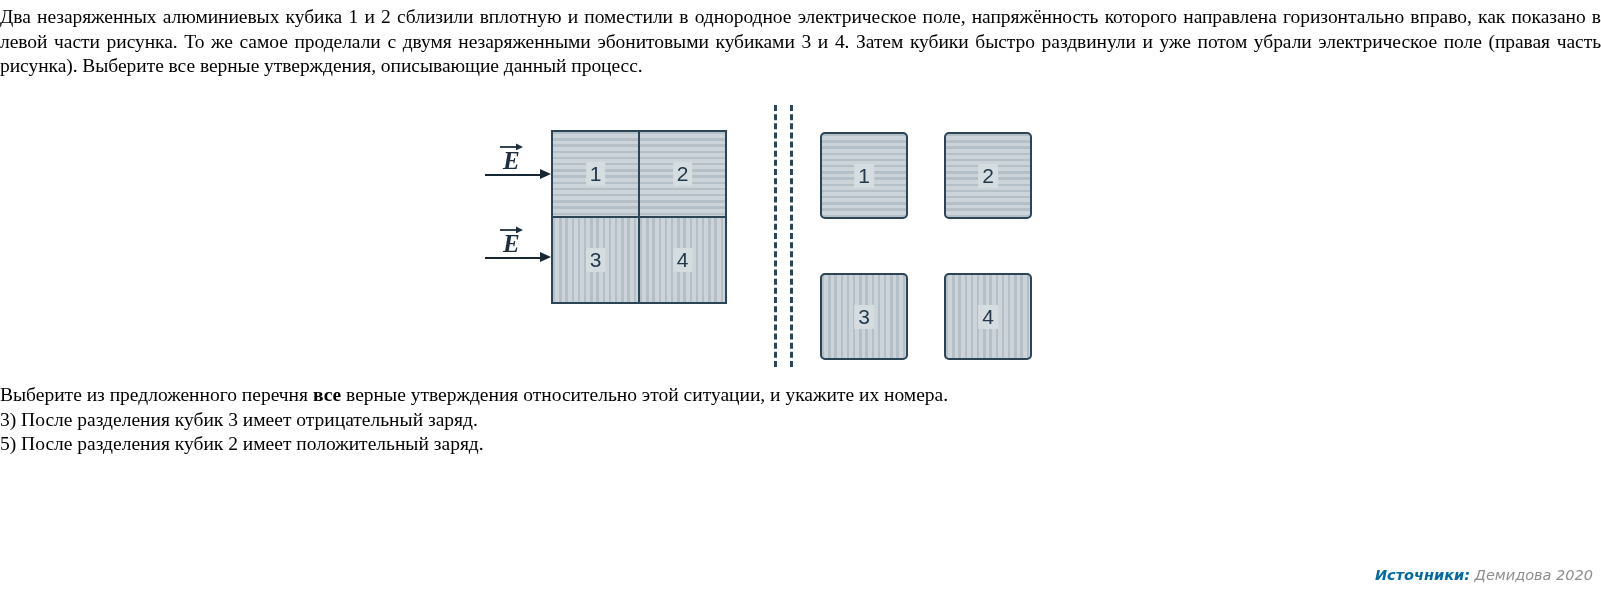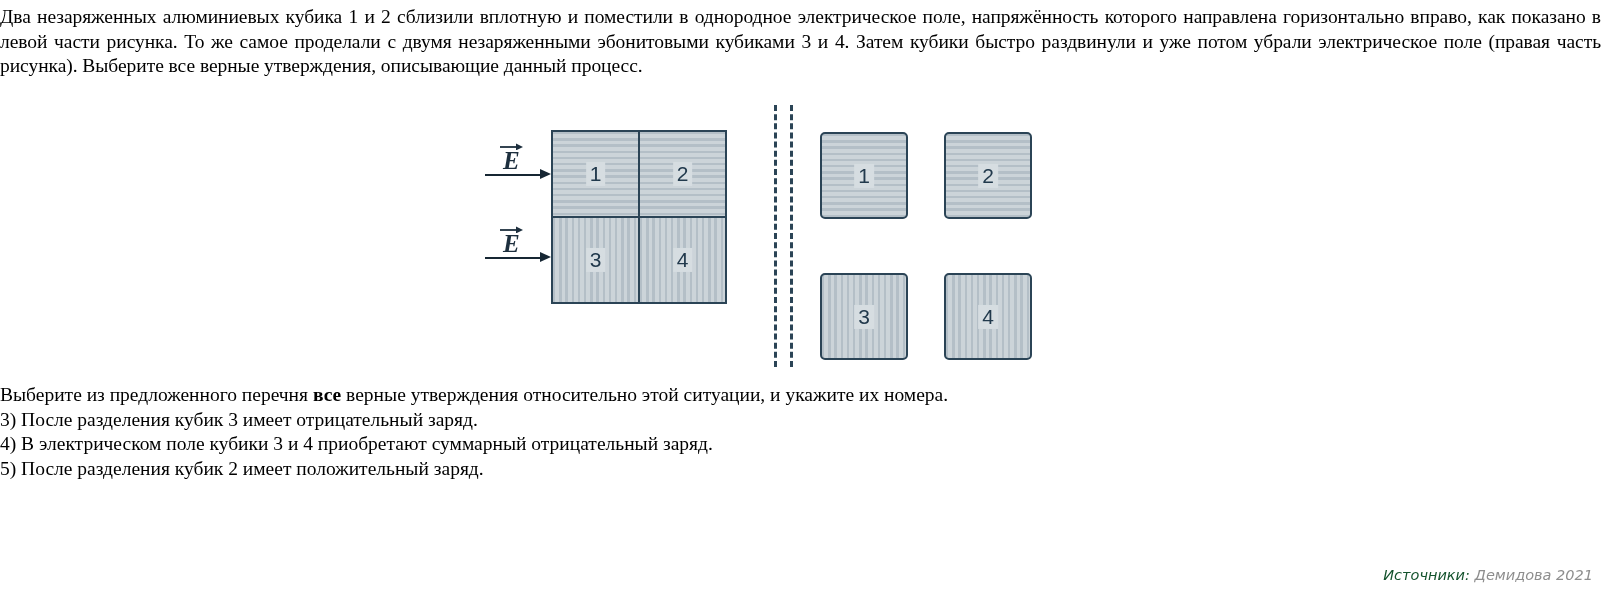--- a/index.html
+++ b/index.html
@@ -131,22 +131,22 @@
   
   #source {
     position: absolute;
     right: 8px;
     bottom: 7px;
     font-family: "DejaVu Sans", "Liberation Sans", sans-serif;
     font-size: 14.5px;
     font-style: italic;
   }
   #source .src-label {
-    font-weight: 400;
-    color: #14532d;
+    font-weight: 700;
+    color: #0369a1;
   }
   #source .src-value {
     font-weight: 400;
     color: #8e8e8e;
   }
 </style>
 </head>
 <body>
 
 <div id="intro">Два незаряженных алюминиевых кубика 1 и 2 сблизили вплотную и поместили в однородное электрическое поле, напряжённость которого направлена горизонтально вправо, как показано в левой части рисунка. То же самое проделали с двумя незаряженными эбонитовыми кубиками 3 и 4. Затем кубики быстро раздвинули и уже потом убрали электрическое поле (правая часть рисунка). Выберите все верные утверждения, описывающие данный процесс.</div>
@@ -202,20 +202,19 @@
     <span class="num">4</span>
   </div>
 
 </div>
 
 <div id="statements">
   <div class="line">
     <span>Выберите из предложенного перечня </span><b>все</b><span> верные утверждения относительно этой ситуации, и укажите их номера.</span>
   </div>
   <div class="line">3) После разделения кубик 3 имеет отрицательный заряд.</div>
-  <div class="line">4) В электрическом поле кубики 3 и 4 приобретают суммарный отрицательный заряд.</div>
   <div class="line">5) После разделения кубик 2 имеет положительный заряд.</div>
 </div>
 
 <div id="source">
   <span class="src-label">Источники:</span>
-  <span class="src-value">Демидова 2021</span>
+  <span class="src-value">Демидова 2020</span>
 </div>
 
 </body></html>

